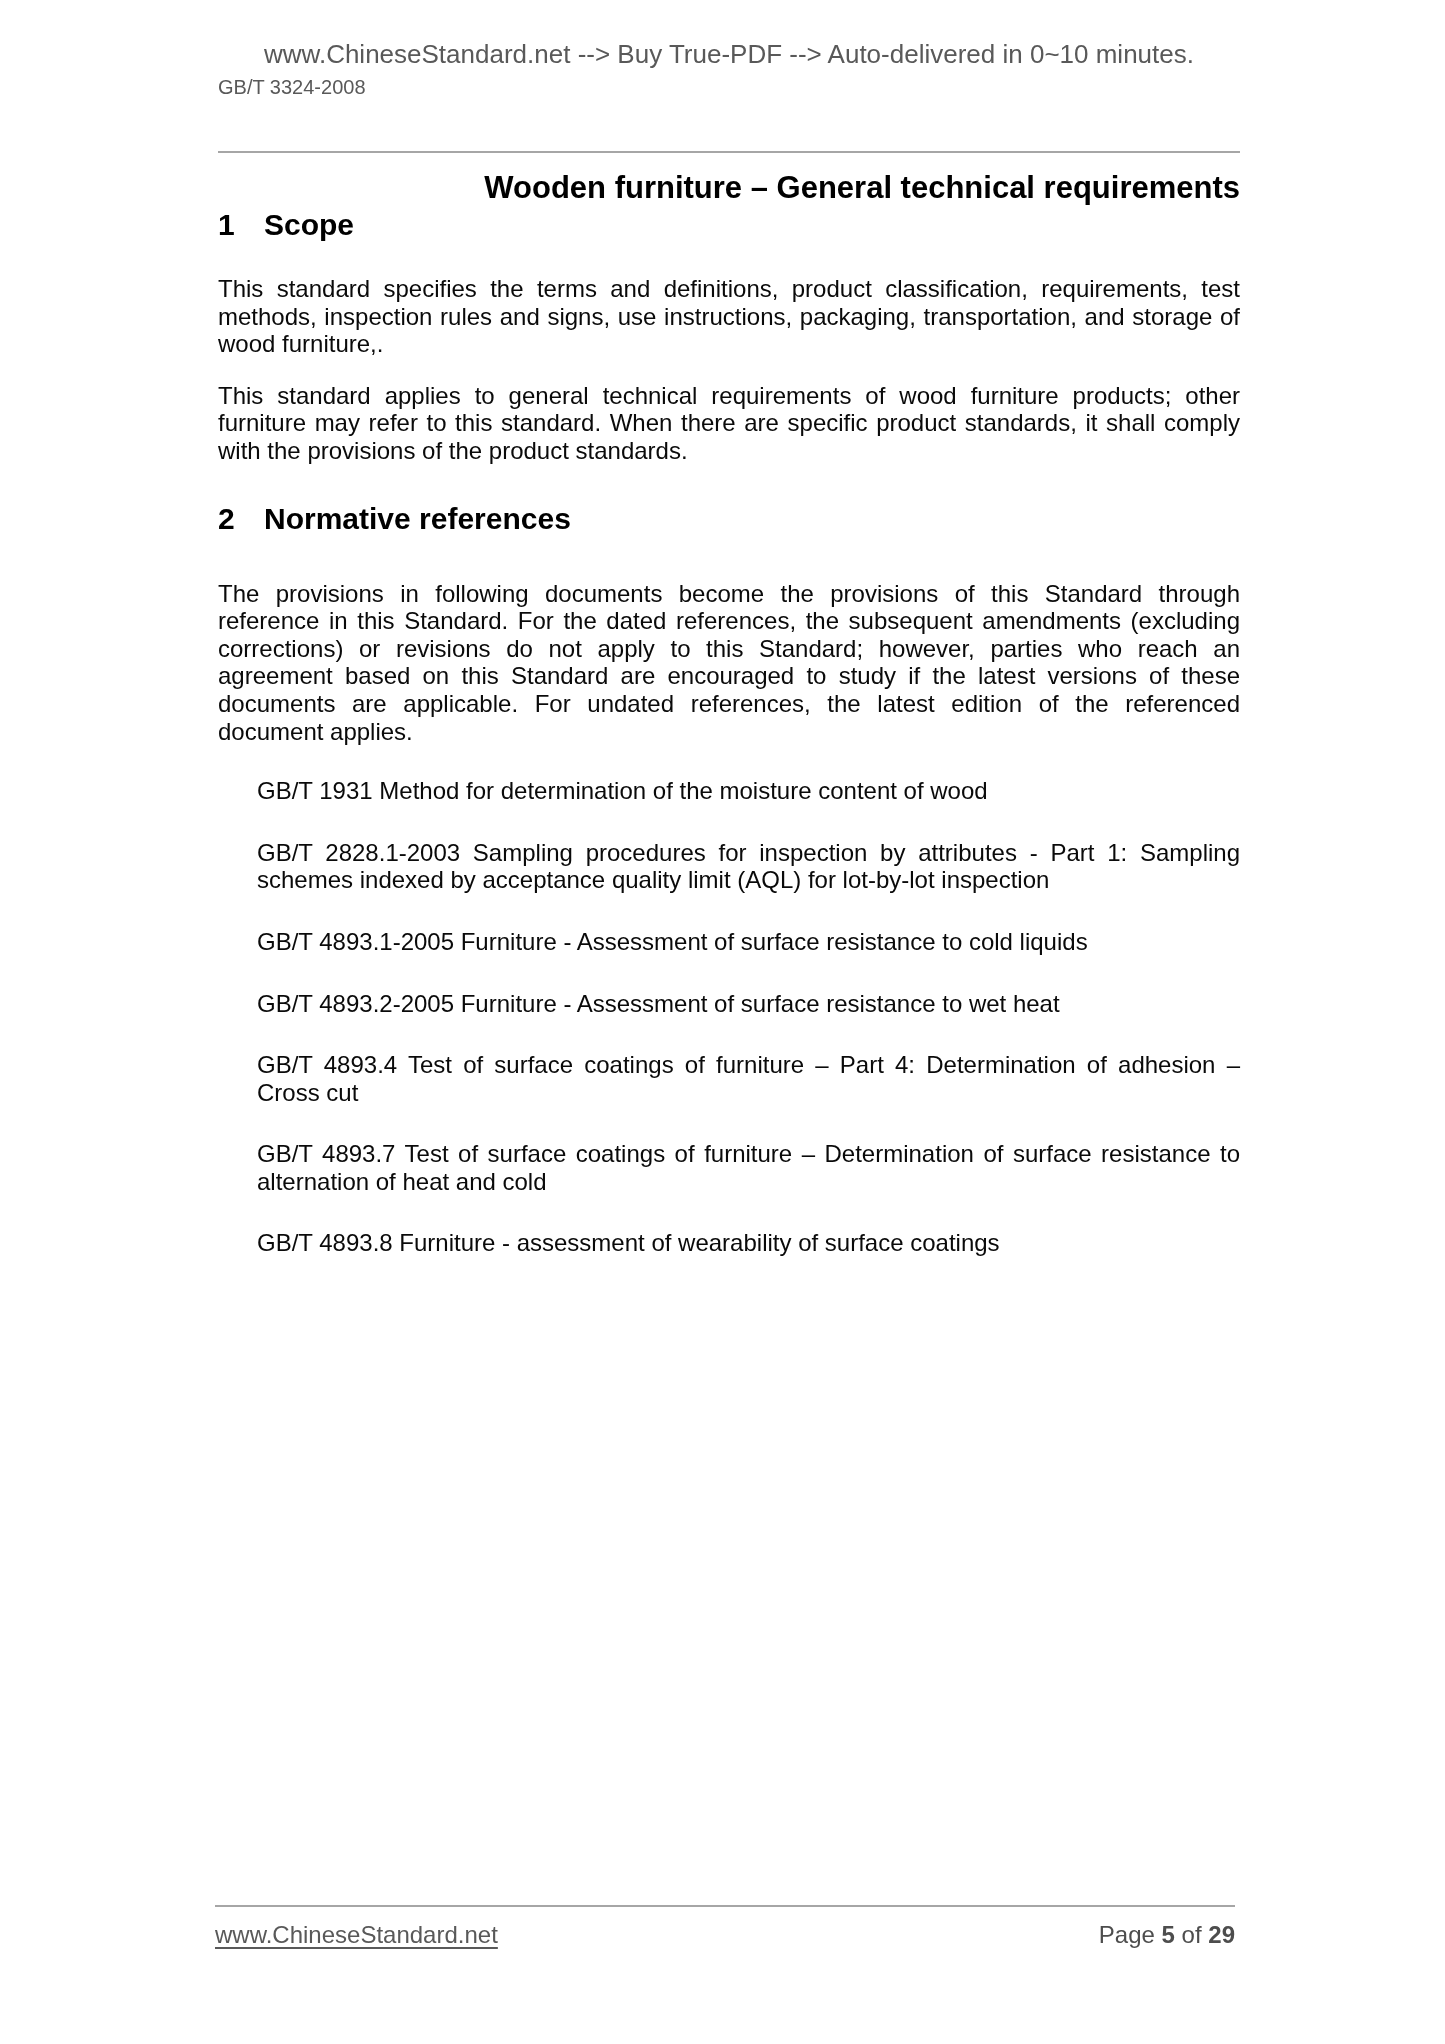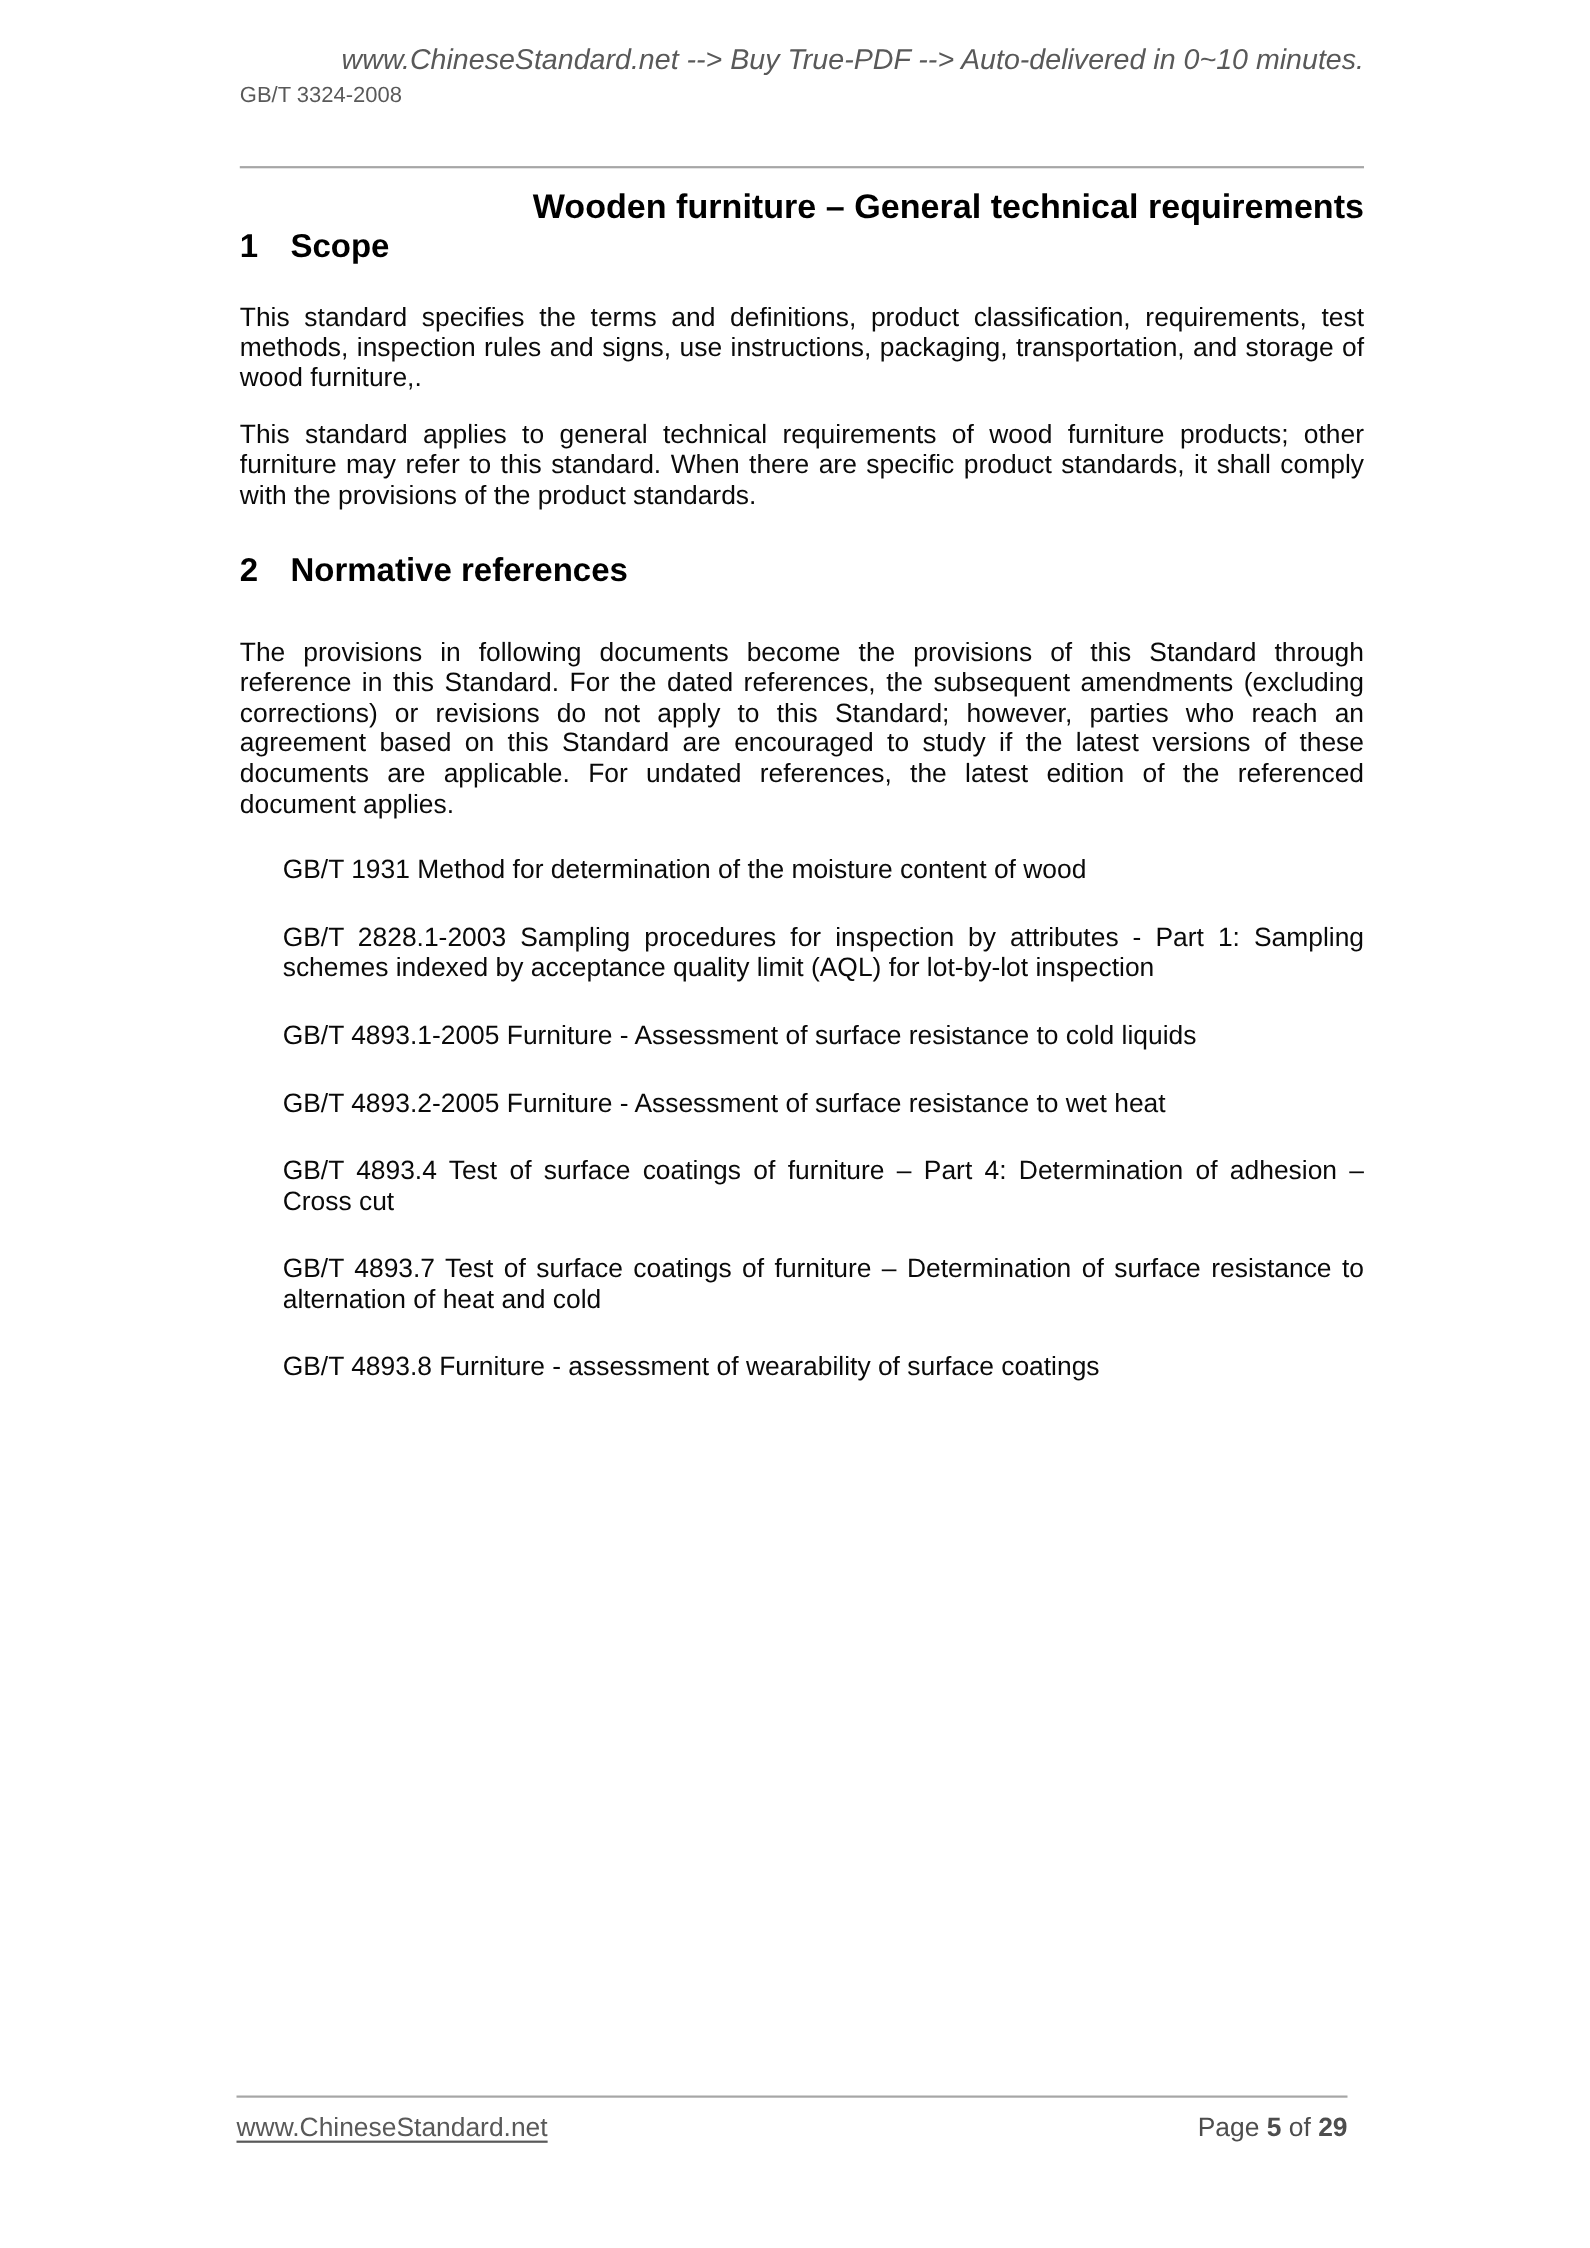--- a/index.html
+++ b/index.html
@@ -17,25 +17,24 @@
   }
   .page {
     position: absolute;
     inset: 0;
     background: #ffffff;
   }
   .content {
     padding: 38px 205px 0 218px;
   }
   .hdr-line1 {
-    text-align: right;
+    text-align: center;
     font-size: 26px;
     line-height: 32px;
     color: #595959;
-    font-style: italic;
   }
   .hdr-line2 {
     text-align: left;
     font-size: 20px;
     line-height: 24px;
     margin-top: 5px;
     color: #595959;
   }
   .rule {
     height: 2px;
@@ -77,21 +76,21 @@
     line-height: 27.6px;
     text-align: justify;
     padding-left: 39px;
     margin-top: 34px;
     color: #0a0a0a;
   }
   .ref-item:first-child { margin-top: 0; }
   .footer {
     position: absolute;
     left: 215px;
-    right: 220px;
+    right: 210px;
     top: 1905px;
   }
   .footer-rule {
     height: 2px;
     background: #a6a6a6;
   }
   .footer-row {
     margin-top: 14px;
     display: flex;
     justify-content: space-between;

